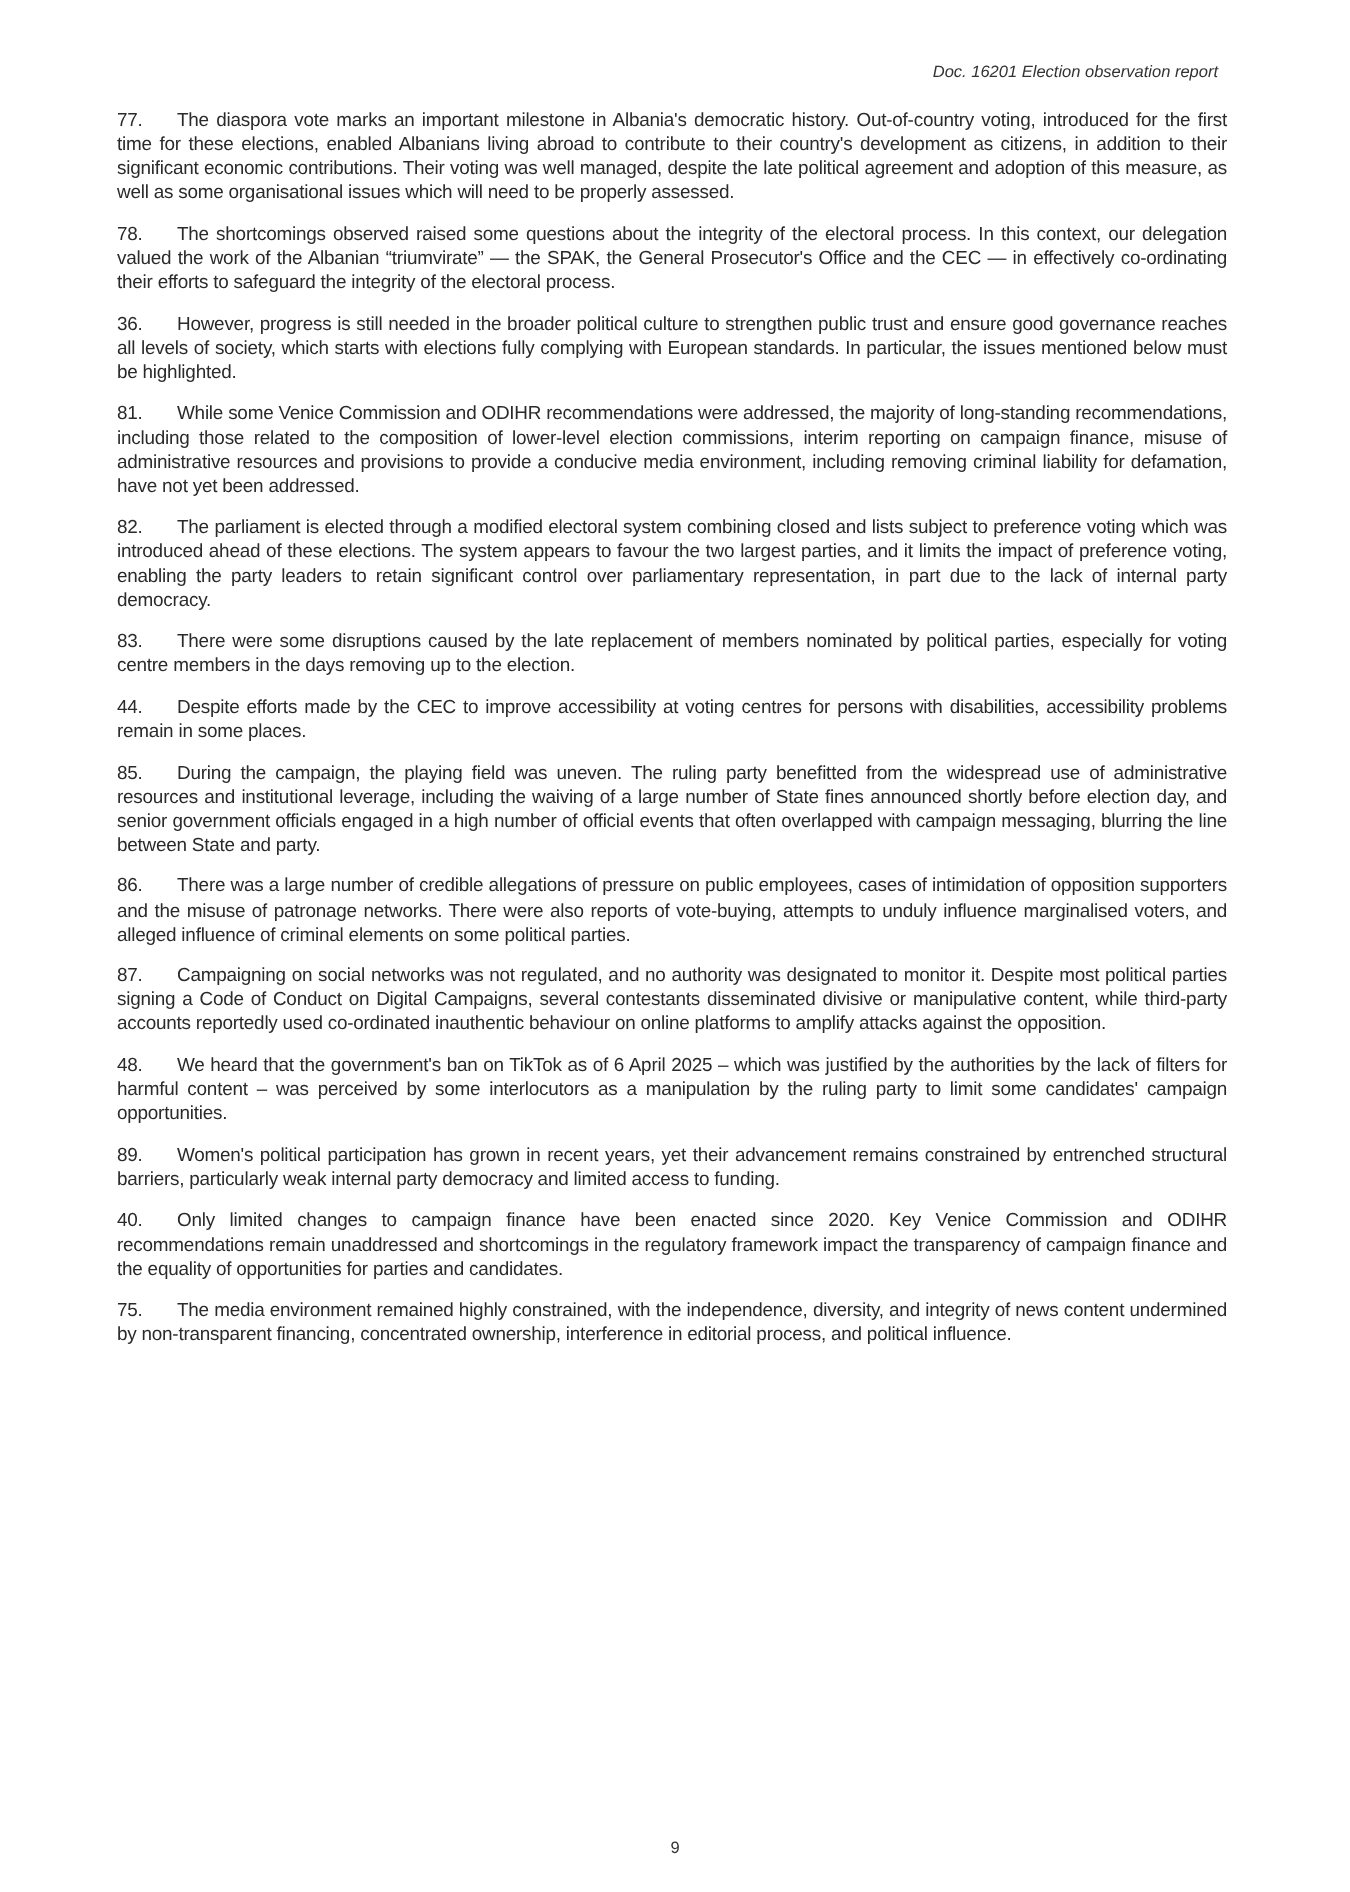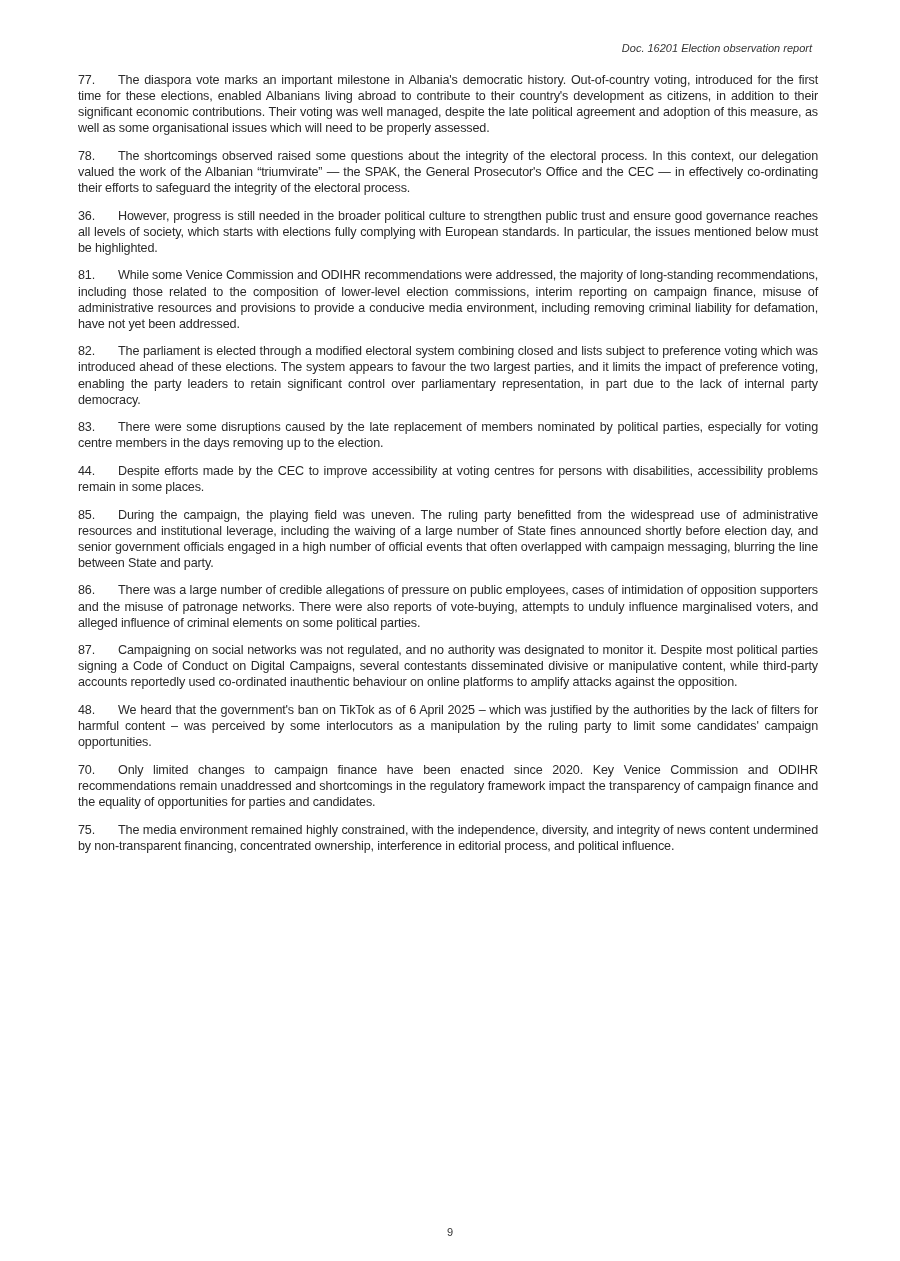--- a/index.html
+++ b/index.html
@@ -36,18 +36,19 @@
     <p class="para"><span class="num">78.</span><span>The shortcomings observed raised some questions about the integrity of the electoral process. In this context, our delegation valued the work of the Albanian “triumvirate” — the SPAK, the General Prosecutor's Office and the CEC — in effectively co-ordinating their efforts to safeguard the integrity of the electoral process.</span></p>
     <p class="para"><span class="num">36.</span><span>However, progress is still needed in the broader political culture to strengthen public trust and ensure good governance reaches all levels of society, which starts with elections fully complying with European standards. In particular, the issues mentioned below must be highlighted.</span></p>
     <p class="para"><span class="num">81.</span><span>While some Venice Commission and ODIHR recommendations were addressed, the majority of long-standing recommendations, including those related to the composition of lower-level election commissions, interim reporting on campaign finance, misuse of administrative resources and provisions to provide a conducive media environment, including removing criminal liability for defamation, have not yet been addressed.</span></p>
     <p class="para"><span class="num">82.</span><span>The parliament is elected through a modified electoral system combining closed and lists subject to preference voting which was introduced ahead of these elections. The system appears to favour the two largest parties, and it limits the impact of preference voting, enabling the party leaders to retain significant control over parliamentary representation, in part due to the lack of internal party democracy.</span></p>
     <p class="para"><span class="num">83.</span><span>There were some disruptions caused by the late replacement of members nominated by political parties, especially for voting centre members in the days removing up to the election.</span></p>
     <p class="para"><span class="num">44.</span><span>Despite efforts made by the CEC to improve accessibility at voting centres for persons with disabilities, accessibility problems remain in some places.</span></p>
     <p class="para"><span class="num">85.</span><span>During the campaign, the playing field was uneven. The ruling party benefitted from the widespread use of administrative resources and institutional leverage, including the waiving of a large number of State fines announced shortly before election day, and senior government officials engaged in a high number of official events that often overlapped with campaign messaging, blurring the line between State and party.</span></p>
     <p class="para"><span class="num">86.</span><span>There was a large number of credible allegations of pressure on public employees, cases of intimidation of opposition supporters and the misuse of patronage networks. There were also reports of vote-buying, attempts to unduly influence marginalised voters, and alleged influence of criminal elements on some political parties.</span></p>
     <p class="para"><span class="num">87.</span><span>Campaigning on social networks was not regulated, and no authority was designated to monitor it. Despite most political parties signing a Code of Conduct on Digital Campaigns, several contestants disseminated divisive or manipulative content, while third-party accounts reportedly used co-ordinated inauthentic behaviour on online platforms to amplify attacks against the opposition.</span></p>
     <p class="para"><span class="num">48.</span><span>We heard that the government's ban on TikTok as of 6 April 2025 – which was justified by the authorities by the lack of filters for harmful content – was perceived by some interlocutors as a manipulation by the ruling party to limit some candidates' campaign opportunities.</span></p>
-    <p class="para"><span class="num">70.</span><span>Only limited changes to campaign finance have been enacted since 2020. Key Venice Commission and ODIHR recommendations remain unaddressed and shortcomings in the regulatory framework impact the transparency of campaign finance and the equality of opportunities for parties and candidates.</span></p>
+    <p class="para"><span class="num">89.</span><span>Women's political participation has grown in recent years, yet their advancement remains constrained by entrenched structural barriers, particularly weak internal party democracy and limited access to funding.</span></p>
+    <p class="para"><span class="num">40.</span><span>Only limited changes to campaign finance have been enacted since 2020. Key Venice Commission and ODIHR recommendations remain unaddressed and shortcomings in the regulatory framework impact the transparency of campaign finance and the equality of opportunities for parties and candidates.</span></p>
     <p class="para"><span class="num">75.</span><span>The media environment remained highly constrained, with the independence, diversity, and integrity of news content undermined by non-transparent financing, concentrated ownership, interference in editorial process, and political influence.</span></p>
   </div>
 
   <div class="pagenum">9</div>
 </div>
 
 </body></html>

